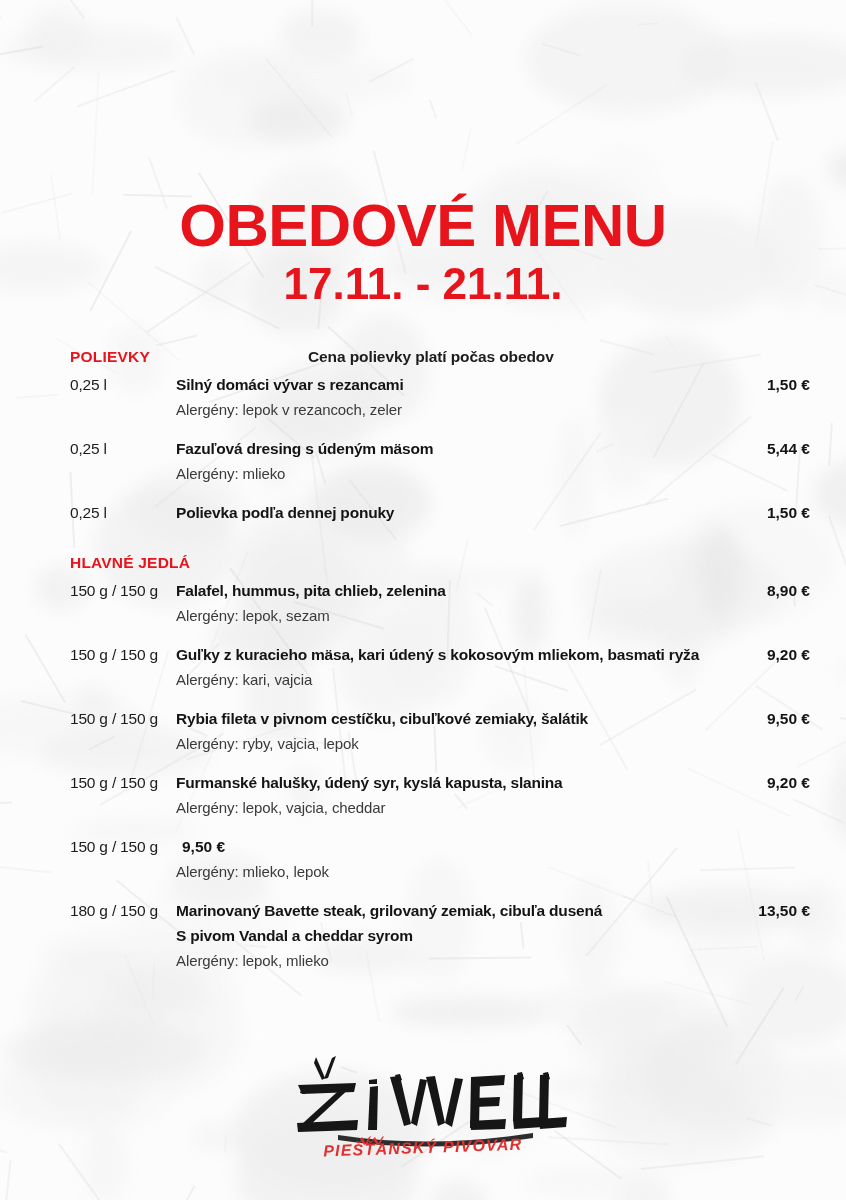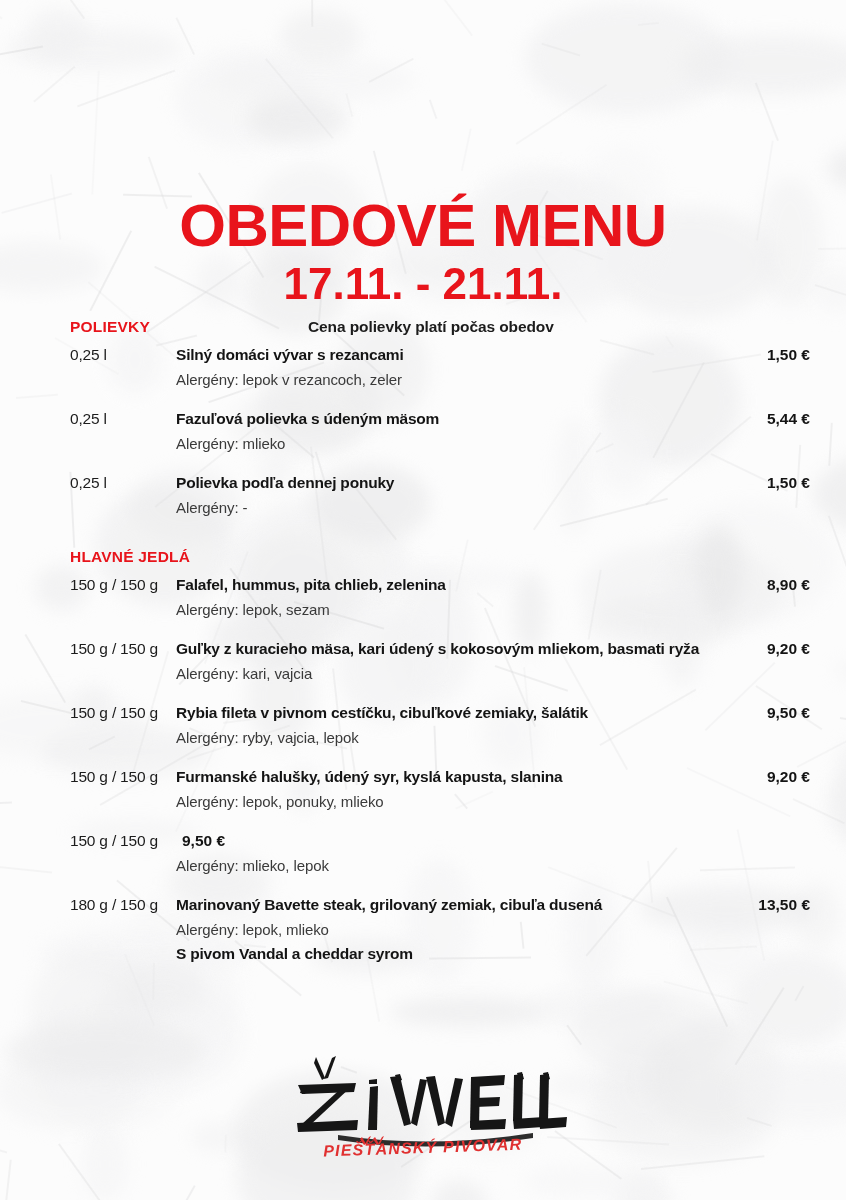--- a/index.html
+++ b/index.html
@@ -71,21 +71,21 @@
   .subtitle {
     font-size: 17.5px;
     font-weight: bold;
     color: #1c1c1c;
     margin: 18px 0 0 0;
     letter-spacing: -0.1px;
   }
 
   
   .menu {
-    margin-top: 12px;
+    margin-top: 42px;
     padding: 0 36px 0 70px;
   }
 
   .section-head {
     display: flex;
     align-items: baseline;
     margin-bottom: 10px;
   }
   .section-title {
     color: #e8141b;
@@ -421,39 +421,35 @@
         </div>
         <div class="item-subline">
           <div class="spacer"></div>
           <div class="item-allergens">Alergény: lepok v rezancoch, zeler</div>
         </div>
       </div>
 
       <div class="item">
         <div class="item-line">
           <div class="item-qty">0,25 l</div>
-          <div class="item-name">Fazuľová polievka s údeným mäsom</div>
+          <div class="item-name">Fazuľová dresing s údeným mäsom</div>
           <div class="item-price">5,44 €</div>
         </div>
         <div class="item-subline">
           <div class="spacer"></div>
           <div class="item-allergens">Alergény: mlieko</div>
         </div>
       </div>
 
       <div class="item">
         <div class="item-line">
           <div class="item-qty">0,25 l</div>
           <div class="item-name">Polievka podľa dennej ponuky</div>
           <div class="item-price">1,50 €</div>
         </div>
-        <div class="item-subline">
-          <div class="spacer"></div>
-          <div class="item-allergens">Alergény: -</div>
-        </div>
       </div>
     </div>
 
     <div class="section-gap"></div>
 
     <div class="section">
       <div class="section-head">
         <div class="section-title">HLAVNÉ JEDLÁ</div>
       </div>
 
@@ -494,21 +490,21 @@
       </div>
 
       <div class="item">
         <div class="item-line">
           <div class="item-qty">150 g / 150 g</div>
           <div class="item-name">Furmanské halušky, údený syr, kyslá kapusta, slanina</div>
           <div class="item-price">9,20 €</div>
         </div>
         <div class="item-subline">
           <div class="spacer"></div>
-          <div class="item-allergens">Alergény: lepok, ponuky, mlieko</div>
+          <div class="item-allergens">Alergény: lepok, vajcia, cheddar</div>
         </div>
       </div>
 
       <div class="item">
         <div class="item-line">
           <div class="item-qty">150 g / 150 g</div>
           <div class="item-price">9,50 €</div>
         </div>
         <div class="item-subline">
           <div class="spacer"></div>
@@ -517,25 +513,25 @@
       </div>
 
       <div class="item">
         <div class="item-line">
           <div class="item-qty">180 g / 150 g</div>
           <div class="item-name">Marinovaný Bavette steak, grilovaný zemiak, cibuľa dusená</div>
           <div class="item-price">13,50 €</div>
         </div>
         <div class="item-subline">
           <div class="spacer"></div>
+          <div class="item-name2">S pivom Vandal a cheddar syrom</div>
+        </div>
+        <div class="item-subline">
+          <div class="spacer"></div>
           <div class="item-allergens">Alergény: lepok, mlieko</div>
-        </div>
-        <div class="item-subline">
-          <div class="spacer"></div>
-          <div class="item-name2">S pivom Vandal a cheddar syrom</div>
         </div>
       </div>
     </div>
 
   </div>
 
   <div class="logo-wrap">
     <svg class="logo-svg" width="290" height="105" viewBox="0 0 290 105">
       <g fill="#161616">
 

